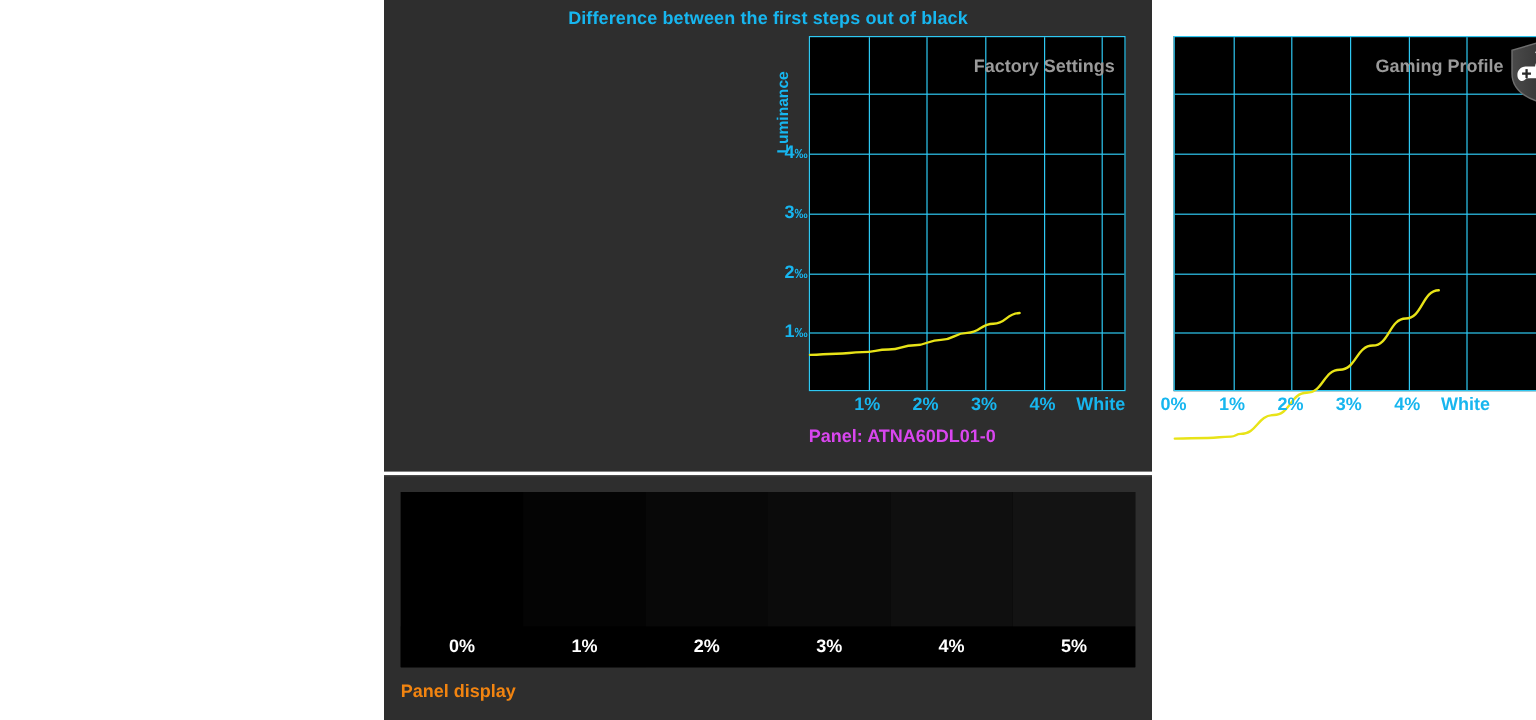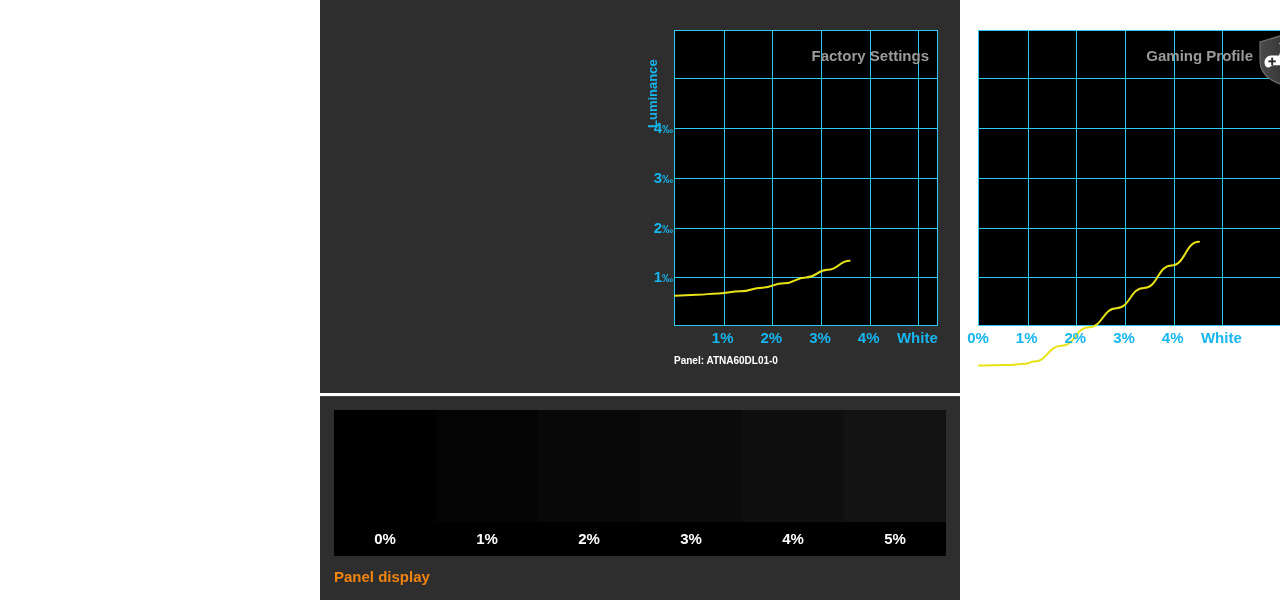--- a/index.html
+++ b/index.html
@@ -136,22 +136,22 @@
     font-size: 15px;
     font-weight: bold;
     white-space: nowrap;
     transform: translateX(-50%);
   }
 
   .panel-name {
     position: absolute;
     left: 354px;
     top: 355px;
-    color: #ffffff;
-    font-size: 10px;
+    color: #d946ef;
+    font-size: 15px;
     font-weight: bold;
     white-space: nowrap;
   }
 
   
   .badge {
     position: absolute;
     right: 6px;
     top: 4px;
     width: 46px;
@@ -210,20 +210,21 @@
     white-space: nowrap;
   }
 </style>
 </head>
 <body>
 
 <div id="root">
 
   <div class="panel-top">
 
+    <div class="chart-title">Difference between the first steps out of black</div>
 
     <div class="y-axis-title">Luminance</div>
 
     <div class="y-ticks">
       <div class="y-tick" id="ytick0" style="top: 246.252px;">1<span class="pm">‰</span></div>
       <div class="y-tick" id="ytick1" style="top: 196.504px;">2<span class="pm">‰</span></div>
       <div class="y-tick" id="ytick2" style="top: 146.756px;">3<span class="pm">‰</span></div>
       <div class="y-tick" id="ytick3" style="top: 97.0084px;">4<span class="pm">‰</span></div>
     </div>
 

